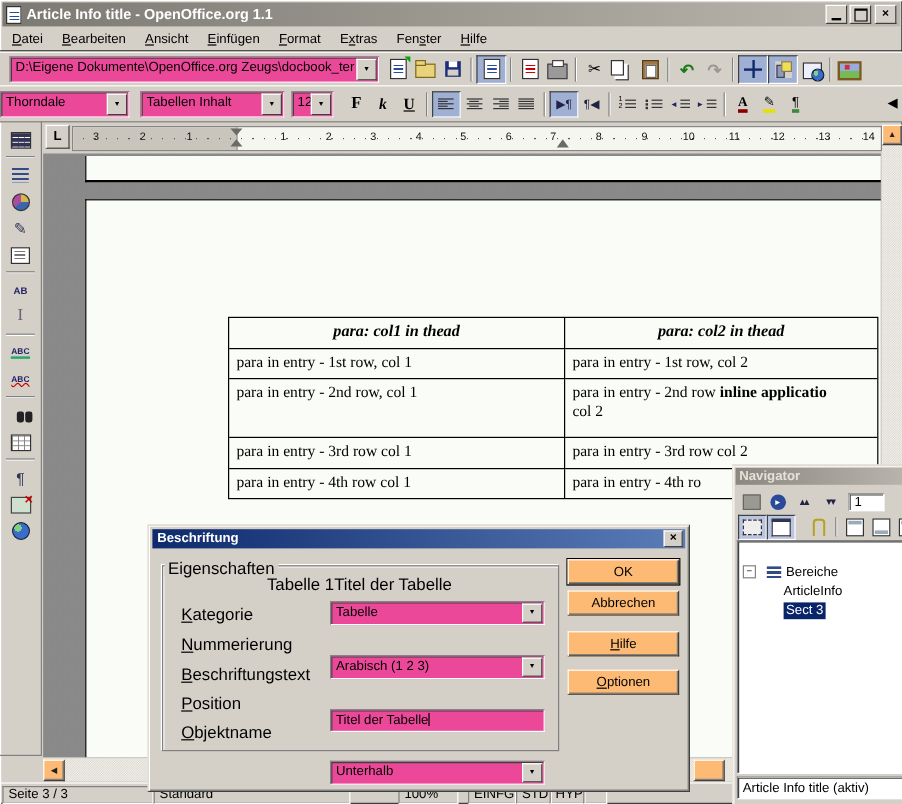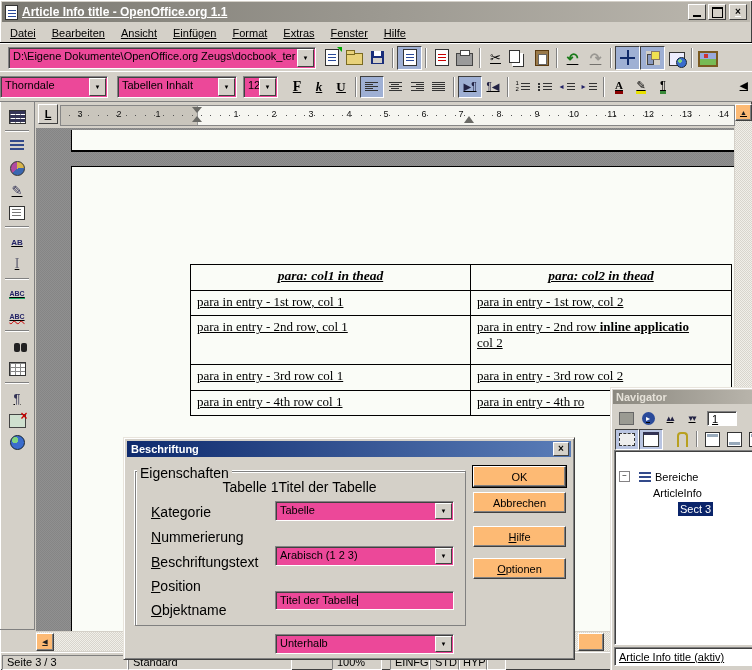--- a/index.html
+++ b/index.html
@@ -1,19 +1,19 @@
 <!DOCTYPE html>
 <html><head>
 <meta charset="utf-8">
 <style>
   html,body{margin:0;padding:0;background:#555;}
   #win{position:relative;width:752px;height:670px;background:#d4d0c8;
        font-family:"Liberation Sans",sans-serif;font-size:11px;color:#000;
        overflow:hidden;box-shadow:inset 1px 1px 0 #fff, inset -1px -1px 0 #404040;}
-  .abs{position:absolute;text-decoration:underline;}
+  .abs{position:absolute;}
   .flex{display:flex;align-items:center;}
   .raised{border:1px solid;border-color:#fff #404040 #404040 #fff;background:#d4d0c8;}
   .raised2{border:1px solid;border-color:#fff #404040 #404040 #fff;background:#fdba74;box-shadow:inset -1px -1px 0 #808080;}
   .sunkenw{border:1px solid;border-color:#808080 #fff #fff #808080;background:#fff;box-shadow:inset 1px 1px 0 #404040;}
   
   .titlebar{left:2px;top:2px;right:2px;height:20px;background:linear-gradient(90deg,#7b7972,#bcb8af);
             color:#fff;font-weight:bold;font-size:12px;display:flex;align-items:center;padding:0 3px;}
   .winbtn{width:16px;height:14px;margin-left:2px;display:flex;align-items:center;justify-content:center;
           font-size:10px;line-height:10px;color:#000;}
   .glyph-min{width:8px;height:2px;background:#000;margin-top:8px;}
@@ -148,21 +148,21 @@
   #navwin{left:610px;top:387px;width:148px;height:283px;background:#d4d0c8;
        border:1px solid;border-color:#e8e4dc #404040 #404040 #e8e4dc;
        box-shadow:inset 1px 1px 0 #fff;z-index:11;}
   #navwin .ntitle{position:absolute;left:2px;top:2px;right:0;height:14px;
        background:linear-gradient(90deg,#8b887f,#bab6ad);color:#e6e2d9;font-weight:bold;
        display:flex;align-items:center;padding-left:3px;}
   .navbtn{width:22px;height:19px;display:inline-flex;align-items:center;justify-content:center;flex:none;}
   .navbtn.pressed{border:1px solid;border-color:#404040 #fff #fff #404040;background:#b9c4e1;}
   .treerow{position:absolute;height:15px;display:flex;align-items:center;font-size:11px;white-space:nowrap;}
   .expander{width:9px;height:9px;border:1px solid #848284;background:#fff;font-size:8px;line-height:7px;text-align:center;}
-  .selrow{background:#0a246a;color:#fff;padding:1px 2px;margin-left:25px;}
+  .selrow{background:#0a246a;color:#fff;padding:1px 2px;}
 </style>
 </head>
 <body>
 
 <div id="win">
 
   <div class="abs titlebar">
     <span class="i-doc" style="width:11px;height:13px;margin-right:4px;"></span>
     <span style="flex:1">Article Info title - OpenOffice.org 1.1</span>
     <span class="winbtn raised">

